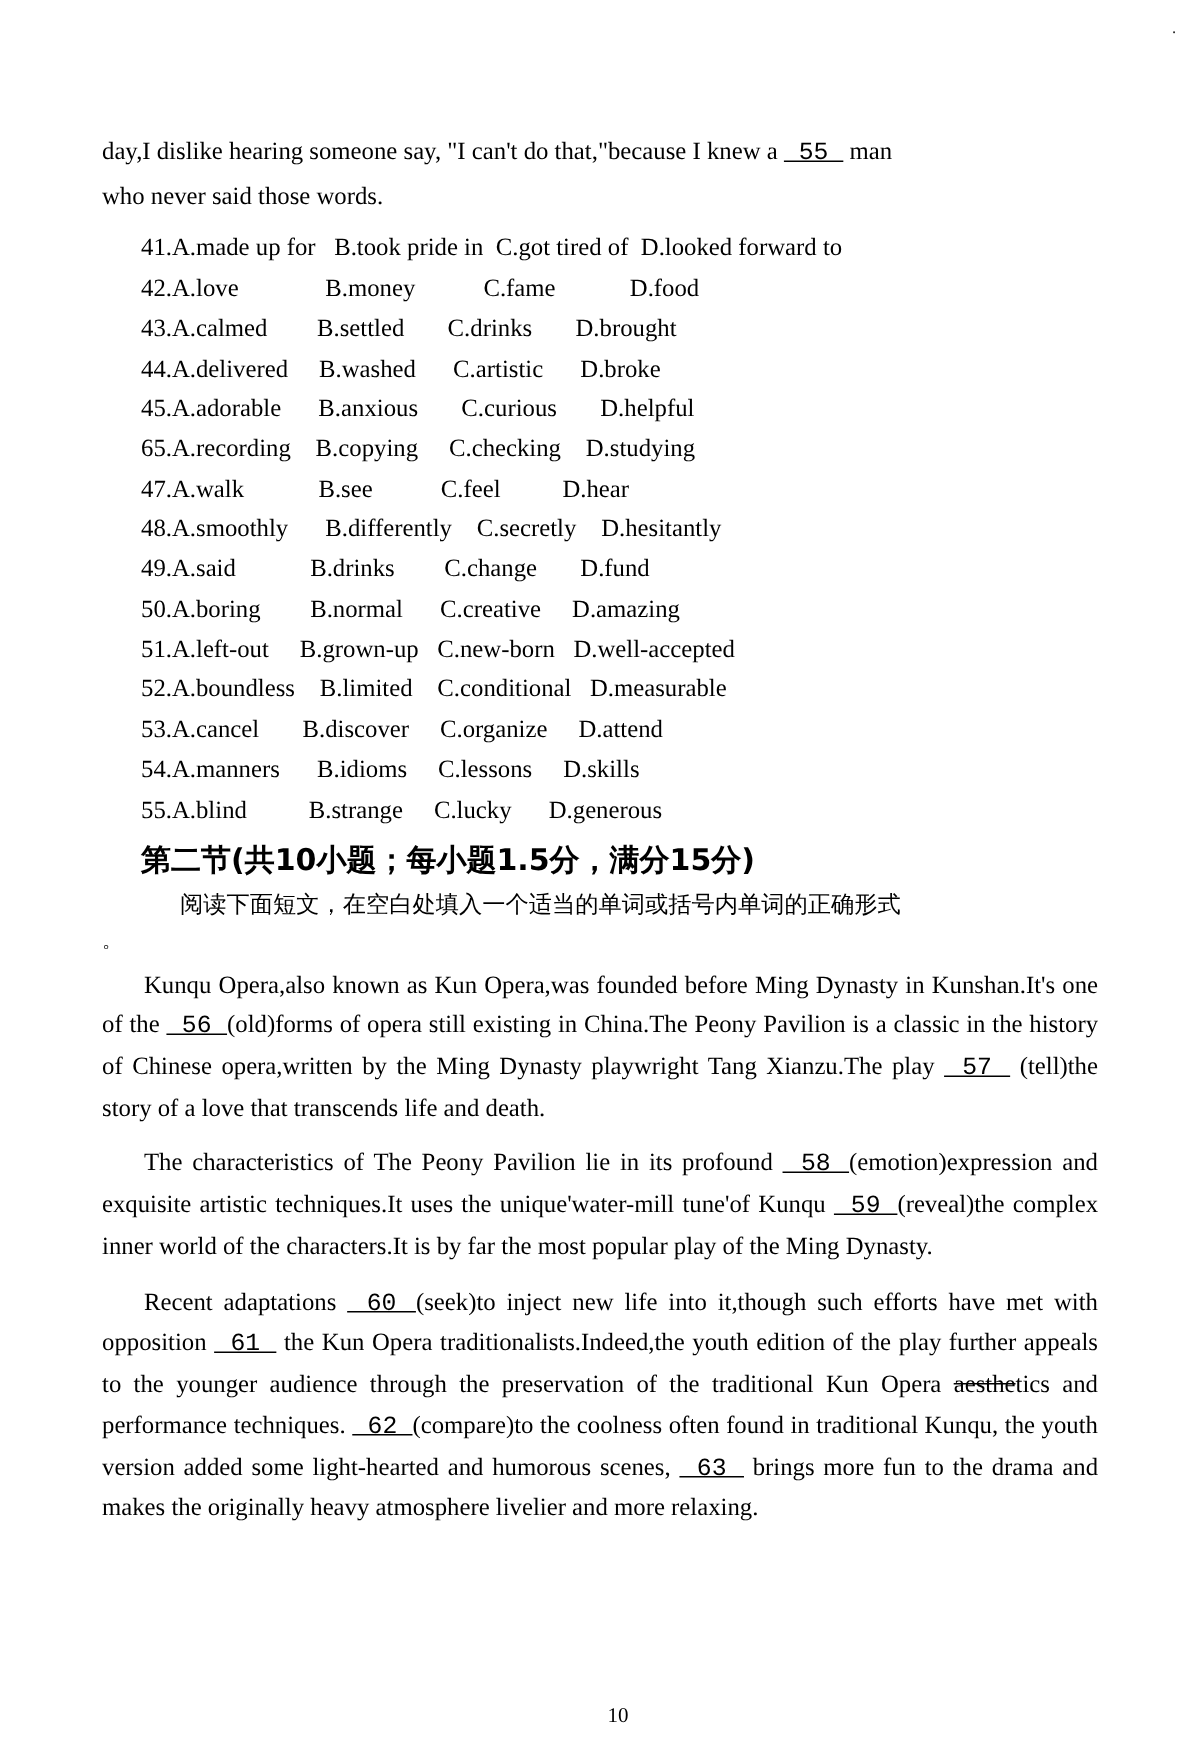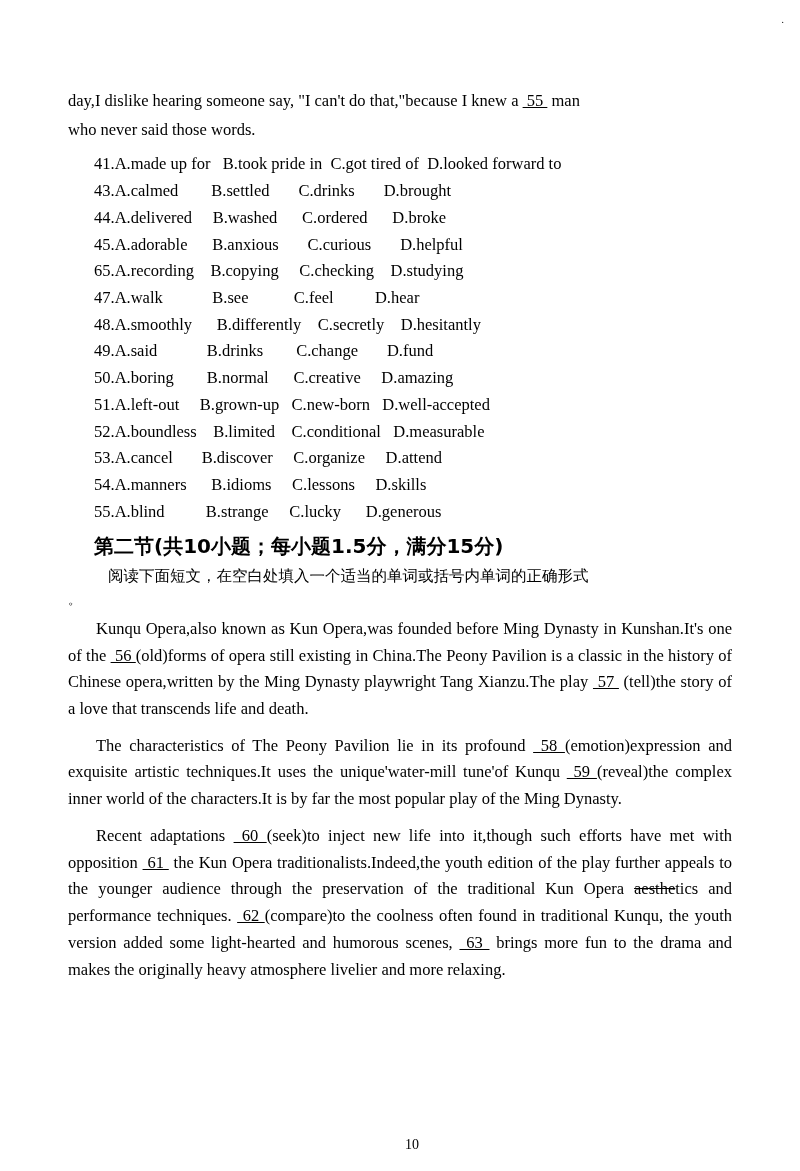--- a/index.html
+++ b/index.html
@@ -33,20 +33,21 @@
   .lead-line {
     font-size: 16.5px;
     line-height: 1.62;
     margin: 0 0 2px 0;
     text-align: justify;
     text-justify: inter-word;
   }
   .blank {
     text-decoration: underline;
     white-space: pre;
+    font-family: Liberation Mono, monospace;
   }
   
   .options {
     margin: 8px 0 0 0;
     padding: 0;
   }
   .opt-row {
     font-size: 16.5px;
     line-height: 1.62;
     white-space: pre;
@@ -57,21 +58,21 @@
     font-size: 20px;
     font-weight: bold;
     line-height: 1.6;
     margin: 4px 0 0 26px;
     letter-spacing: 0;
   }
   .sec-instr {
     font-family: "DejaVu Sans", sans-serif;
     font-size: 15.5px;
     line-height: 1.6;
-    margin: 2px 0 0 40px;
+    margin: 2px 0 0 52px;
   }
   .sec-instr-tail {
     font-family: "DejaVu Sans", sans-serif;
     font-size: 13px;
     line-height: 1.2;
     margin: 4px 0 0 0;
   }
   .body-para {
     font-size: 16.5px;
     line-height: 1.62;
@@ -102,22 +103,23 @@
 
   <div class="corner-dot">.</div>
 
   <div>
     <div class="lead-line"><span>day,I dislike hearing someone say, "I can't do that,"because I knew a </span><span class="blank"> 55 </span><span> man</span></div>
     <div class="lead-line">who never said those words.</div>
   </div>
 
   <div class="options">
     <div class="opt-row"><span>41.</span><span>A.made up for</span>   <span>B.took pride in</span>  <span>C.got tired of</span>  <span>D.looked forward to</span></div>
+    <div class="opt-row"><span>42.</span><span>A.love</span>              <span>B.money</span>           <span>C.fame</span>            <span>D.food</span></div>
     <div class="opt-row"><span>43.</span><span>A.calmed</span>        <span>B.settled</span>       <span>C.drinks</span>       <span>D.brought</span></div>
-    <div class="opt-row"><span>44.</span><span>A.delivered</span>     <span>B.washed</span>      <span>C.ordered</span>      <span>D.broke</span></div>
+    <div class="opt-row"><span>44.</span><span>A.delivered</span>     <span>B.washed</span>      <span>C.artistic</span>      <span>D.broke</span></div>
     <div class="opt-row"><span>45.</span><span>A.adorable</span>      <span>B.anxious</span>       <span>C.curious</span>       <span>D.helpful</span></div>
     <div class="opt-row"><span>65.</span><span>A.recording</span>    <span>B.copying</span>     <span>C.checking</span>    <span>D.studying</span></div>
     <div class="opt-row"><span>47.</span><span>A.walk</span>            <span>B.see</span>           <span>C.feel</span>          <span>D.hear</span></div>
     <div class="opt-row"><span>48.</span><span>A.smoothly</span>      <span>B.differently</span>    <span>C.secretly</span>    <span>D.hesitantly</span></div>
     <div class="opt-row"><span>49.</span><span>A.said</span>            <span>B.drinks</span>        <span>C.change</span>       <span>D.fund</span></div>
     <div class="opt-row"><span>50.</span><span>A.boring</span>        <span>B.normal</span>      <span>C.creative</span>     <span>D.amazing</span></div>
     <div class="opt-row"><span>51.</span><span>A.left-out</span>     <span>B.grown-up</span>   <span>C.new-born</span>   <span>D.well-accepted</span></div>
     <div class="opt-row"><span>52.</span><span>A.boundless</span>    <span>B.limited</span>    <span>C.conditional</span>   <span>D.measurable</span></div>
     <div class="opt-row"><span>53.</span><span>A.cancel</span>       <span>B.discover</span>     <span>C.organize</span>     <span>D.attend</span></div>
     <div class="opt-row"><span>54.</span><span>A.manners</span>      <span>B.idioms</span>     <span>C.lessons</span>     <span>D.skills</span></div>

